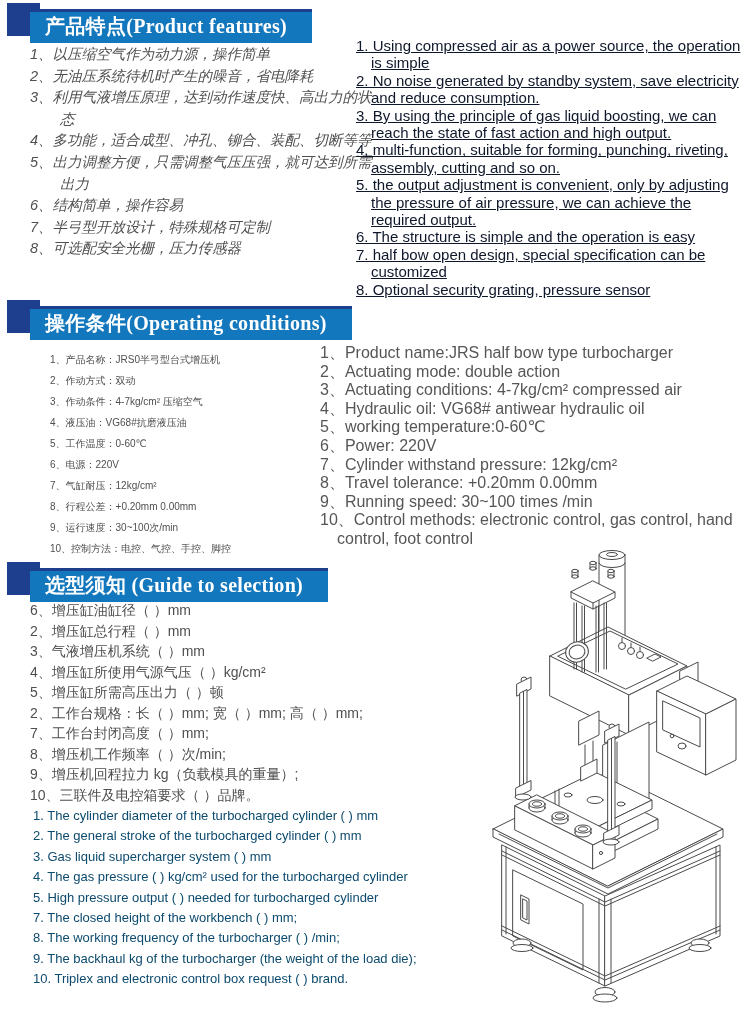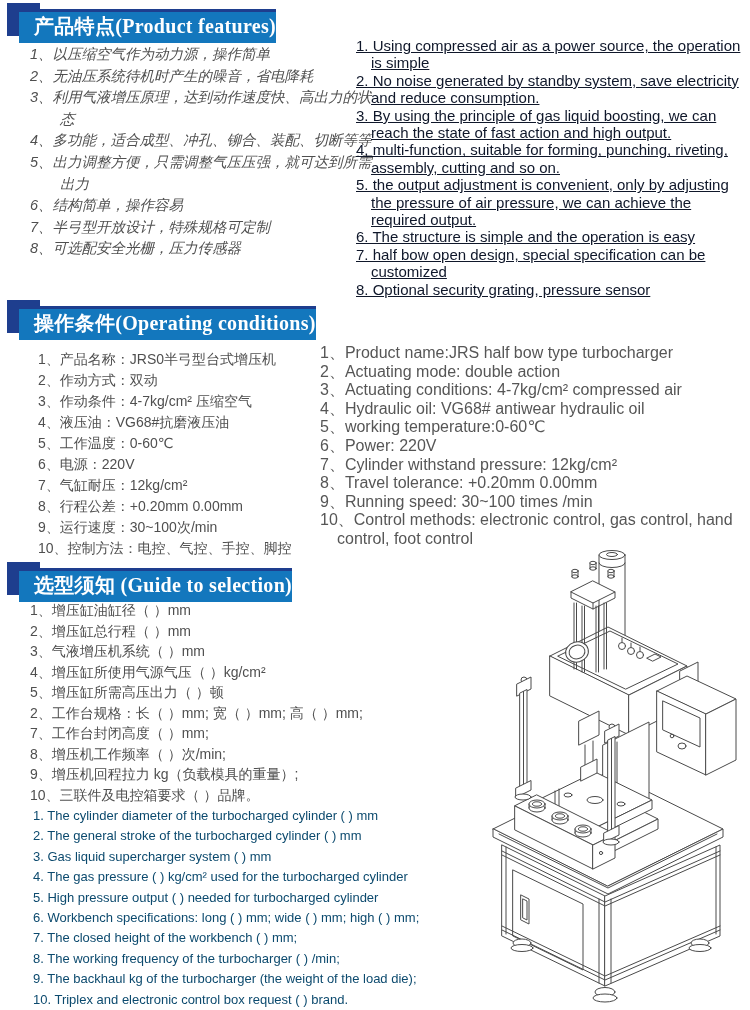--- a/index.html
+++ b/index.html
@@ -2,34 +2,34 @@
 <html><head>
 <meta charset="utf-8">
 <style>
   html,body{margin:0;padding:0;background:#fff;}
   .page{position:relative;width:750px;height:1010px;background:#fff;overflow:hidden;
         font-family:"Liberation Sans","DejaVu Sans",sans-serif;color:#4f4f4f;}
 
   
   .banner-wrap{position:absolute;height:46px;}
   .banner-tab{position:absolute;left:0;top:0;width:33px;height:33px;background:#1e3e8e;}
-  .banner{position:relative;display:inline-block;margin-left:12px;margin-top:6px;
+  .banner{position:relative;display:inline-block;margin-left:23px;margin-top:6px;
           background:#1377bd;border-top:3px solid #1e3e8e;color:#ffffff;
           font-family:"Liberation Serif","DejaVu Serif",serif;font-weight:bold;
-          font-size:20px;line-height:29px;padding:0 0 2px 15px;letter-spacing:.3px;
+          font-size:20px;line-height:29px;padding:0 25px 2px 15px;letter-spacing:.3px;
           white-space:nowrap;}
 
   
   ul.speclist{list-style:none;margin:0;padding:0;position:absolute;}
   ul.speclist li{margin:0;}
   .s1-cn{left:30px;top:44px;width:352px;font-size:14.5px;line-height:21.6px;font-style:italic;}
   .s1-cn li{padding-left:30px;text-indent:-30px;}
   .s1-en{left:356px;top:37px;width:392px;font-size:15px;line-height:17.4px;color:#0f172a;text-decoration:underline;}
   .s1-en li{padding-left:15px;text-indent:-15px;}
-  .s2-cn{left:38px;top:349px;width:300px;font-size:14px;line-height:21px;}
+  .s2-cn{left:50px;top:349px;width:300px;font-size:10px;line-height:21px;}
   .s2-cn li{padding-left:30px;text-indent:-30px;}
   .s2-en{left:320px;top:344px;width:428px;font-size:16px;line-height:18.6px;color:#565656;}
   .s2-en li{padding-left:17px;text-indent:-17px;}
   .s3-cn{left:30px;top:600px;width:408px;font-size:14px;line-height:20.5px;}
   .s3-cn li{padding-left:28px;text-indent:-28px;}
   .s3-en{left:33px;top:806px;width:466px;font-size:13px;line-height:20.4px;color:#0c4a6e;}
   .s3-en li{padding-left:16px;text-indent:-16px;}
 
   
   .drawing{position:absolute;left:425px;top:543px;width:325px;height:465px;}
@@ -91,38 +91,37 @@
       <li>8、Travel tolerance: +0.20mm 0.00mm</li>
       <li>9、Running speed: 30~100 times /min</li>
       <li>10、Control methods: electronic control, gas control, hand control, foot control</li>
     </ul>
 
   <div class="banner-wrap" style="left:7px;top:562px;">
     <div class="banner-tab"></div>
     <h2 class="banner">选型须知 (Guide to selection)</h2>
   </div>
   <ul class="speclist s3-cn">
-      <li>1、增压缸油缸径（ ）mm</li>
+      <li>6、增压缸油缸径（ ）mm</li>
       <li>2、增压缸总行程（ ）mm</li>
       <li>3、气液增压机系统（ ）mm</li>
       <li>4、增压缸所使用气源气压（ ）kg/cm²</li>
       <li>5、增压缸所需高压出力（ ）顿</li>
       <li>2、工作台规格：长（ ）mm; 宽（ ）mm; 高（ ）mm;</li>
       <li>7、工作台封闭高度（ ）mm;</li>
       <li>8、增压机工作频率（ ）次/min;</li>
       <li>9、增压机回程拉力 kg（负载模具的重量）;</li>
       <li>10、三联件及电控箱要求（ ）品牌。</li>
     </ul>
   <ul class="speclist s3-en">
       <li>1. The cylinder diameter of the turbocharged cylinder ( ) mm</li>
       <li>2. The general stroke of the turbocharged cylinder ( ) mm</li>
       <li>3. Gas liquid supercharger system ( ) mm</li>
       <li>4. The gas pressure ( ) kg/cm² used for the turbocharged cylinder</li>
       <li>5. High pressure output ( ) needed for turbocharged cylinder</li>
-      <li>6. Workbench specifications: long ( ) mm; wide ( ) mm; high ( ) mm;</li>
       <li>7. The closed height of the workbench ( ) mm;</li>
       <li>8. The working frequency of the turbocharger ( ) /min;</li>
       <li>9. The backhaul kg of the turbocharger (the weight of the load die);</li>
       <li>10. Triplex and electronic control box request ( ) brand.</li>
     </ul>
 
   <svg class="drawing" viewBox="0 0 325 465" xmlns="http://www.w3.org/2000/svg">
     <g stroke="#4a4a4a" stroke-width="1" fill="none" stroke-linejoin="round" stroke-linecap="round">
 
       <g>

